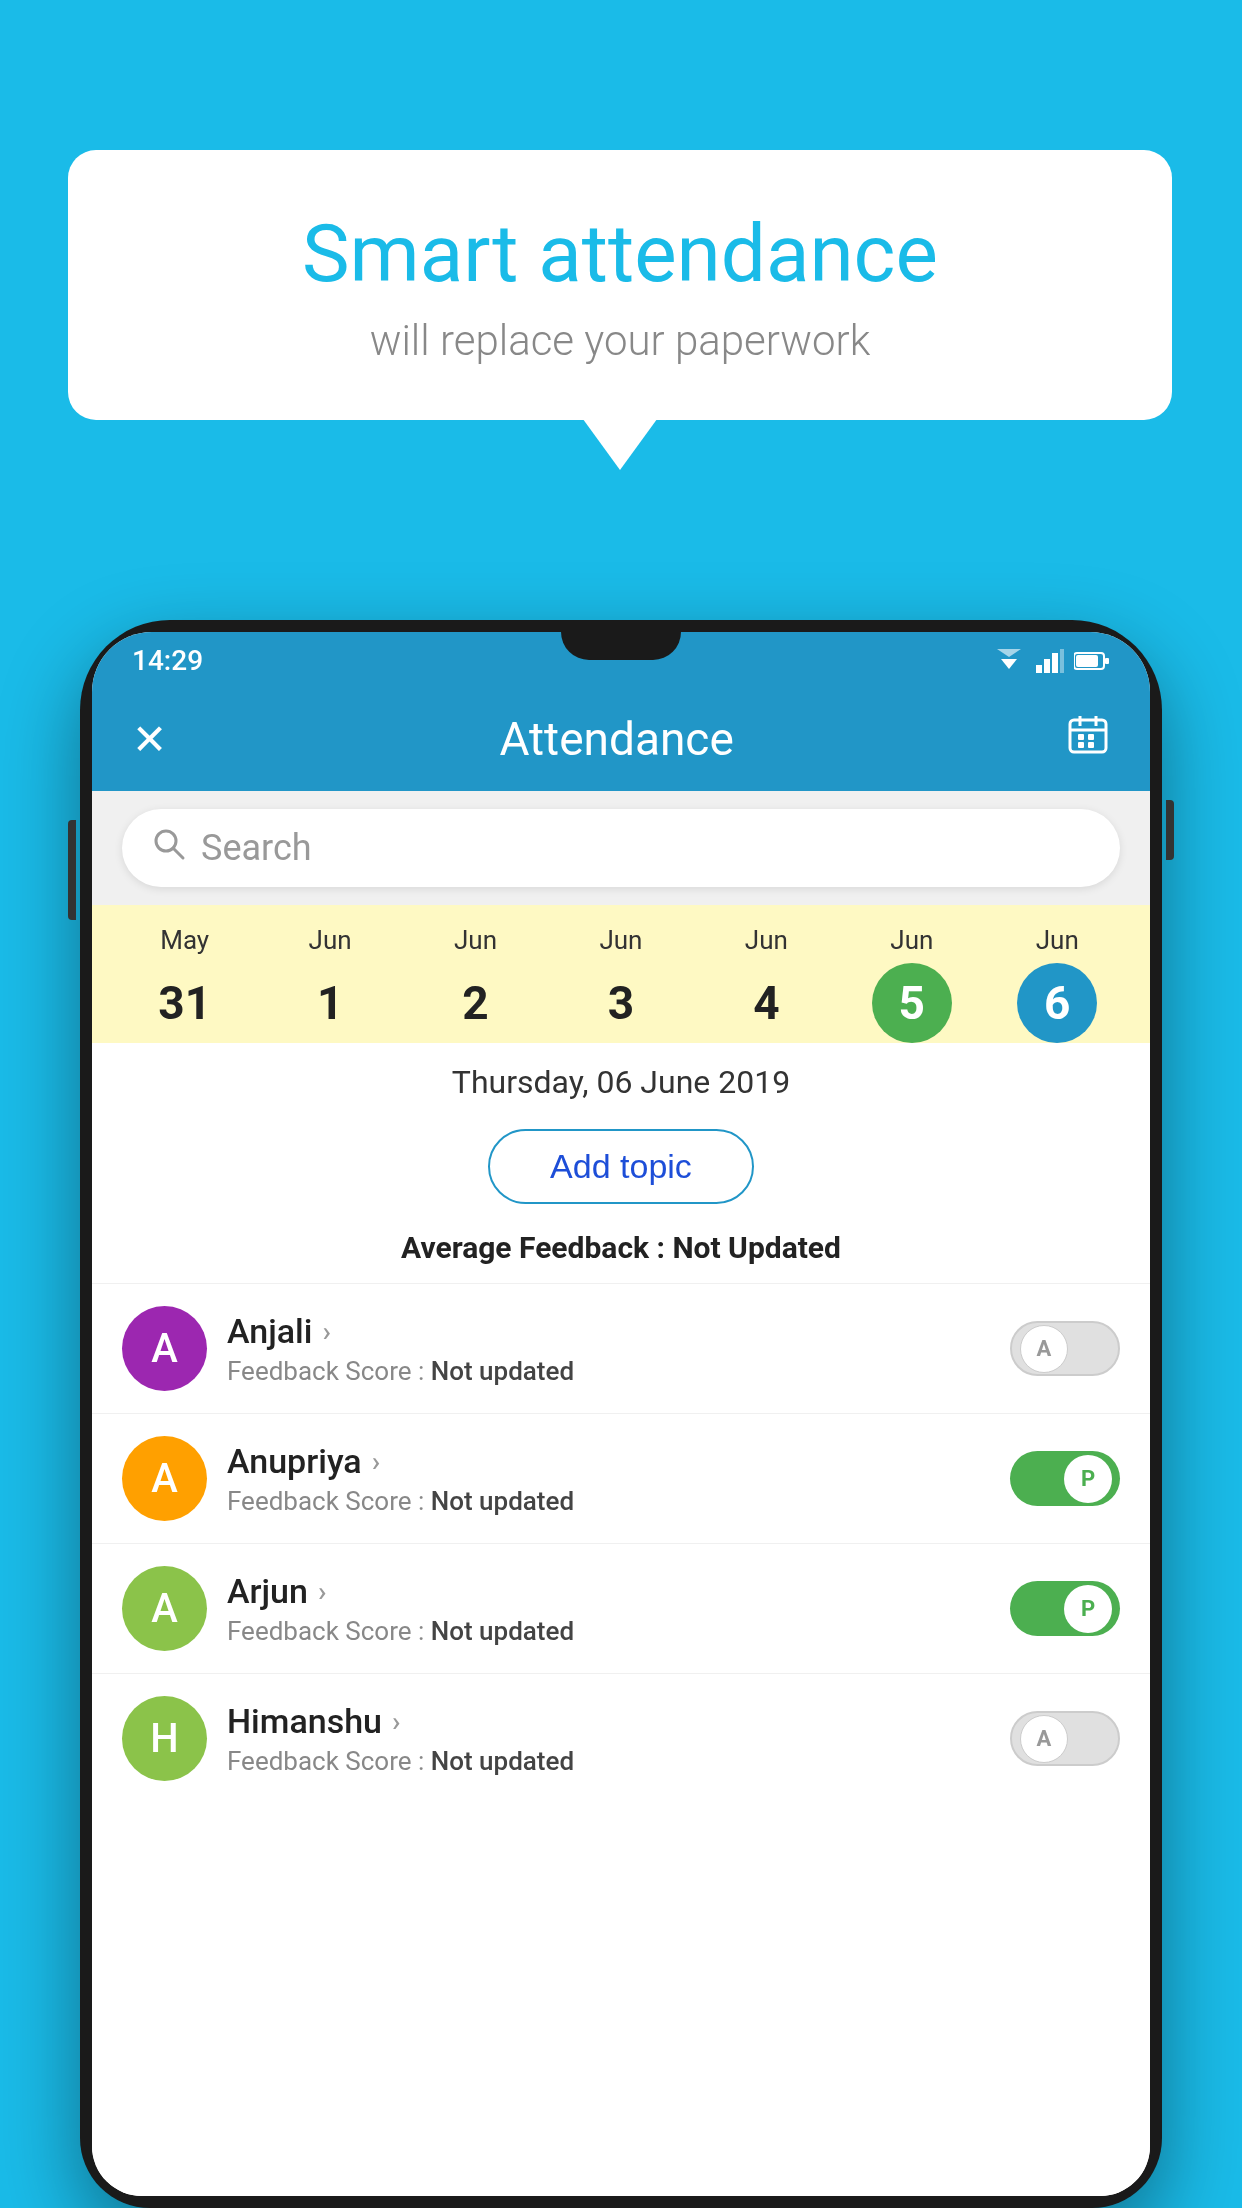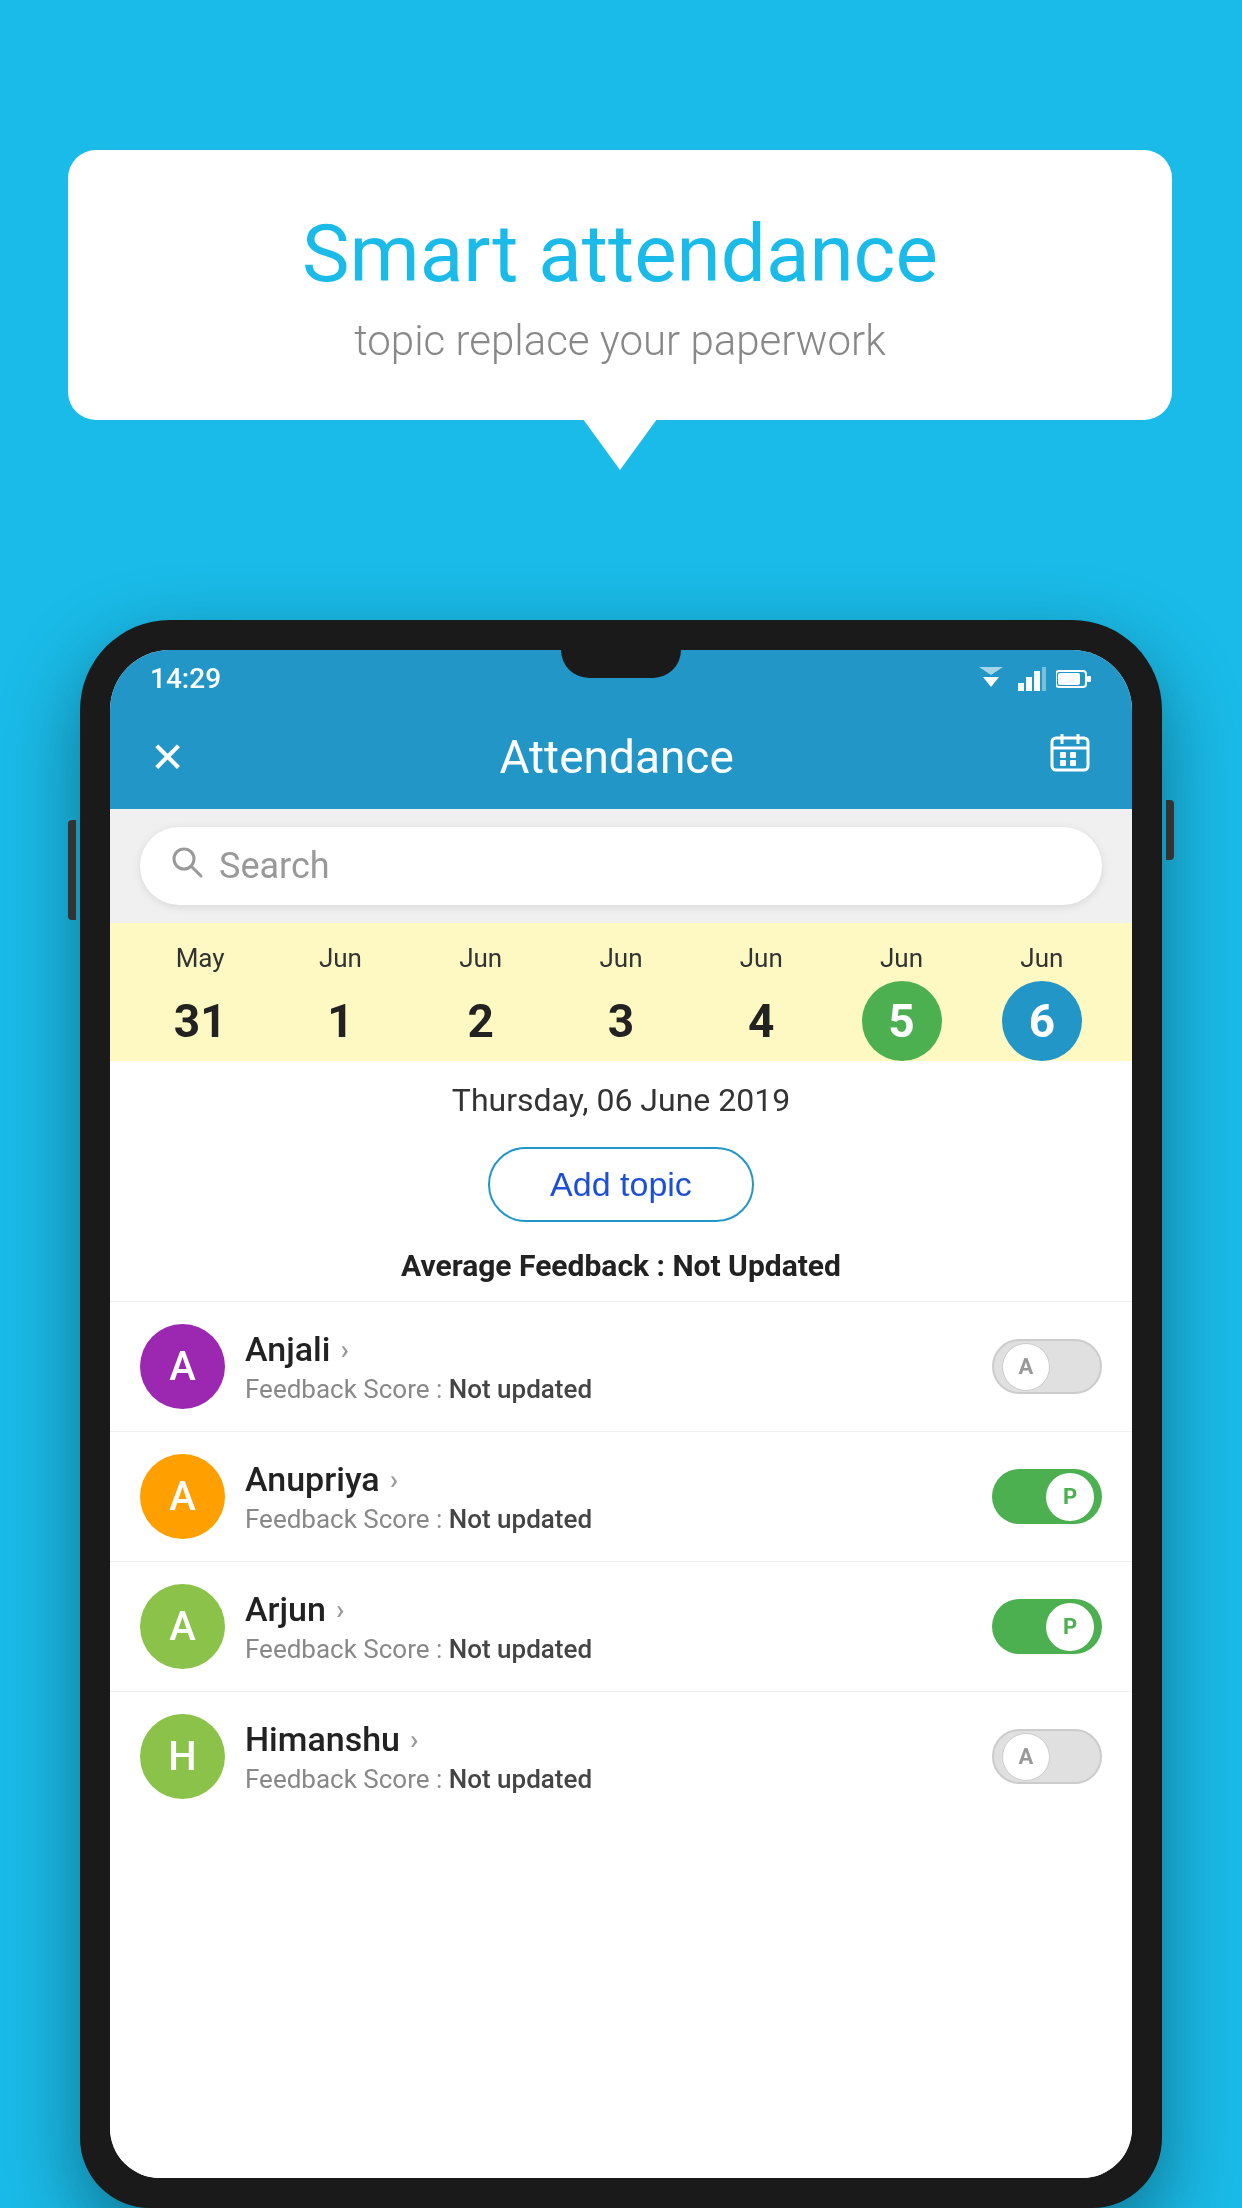--- a/index.html
+++ b/index.html
@@ -58,21 +58,21 @@
 
     
     .phone-frame {
       position: absolute;
       top: 620px;
       left: 80px;
       right: 80px;
       bottom: 0px;
       background: #1a1a1a;
       border-radius: 90px 90px 70px 70px;
-      padding: 30px;
+      padding: 12px;
       box-shadow: 0 30px 80px rgba(0,0,0,0.4);
     }
 
     .phone-screen {
       background: white;
       border-radius: 60px 60px 50px 50px;
       overflow: hidden;
       height: 100%;
       position: relative;
       display: flex;
@@ -381,21 +381,21 @@
       background: #333;
       border-radius: 0 4px 4px 0;
     }
   </style>
 </head>
 <body>
 
 <div class="speech-bubble-container">
   <div class="speech-bubble">
     <div class="bubble-title">Smart attendance</div>
-    <div class="bubble-subtitle">topic replace your paperwork</div>
+    <div class="bubble-subtitle">will replace your paperwork</div>
   </div>
 </div>
 
 <div class="phone-frame">
   <div class="side-button-left"></div>
   <div class="side-button-right"></div>
 
   <div class="phone-screen">
     <div class="notch"></div>
 

